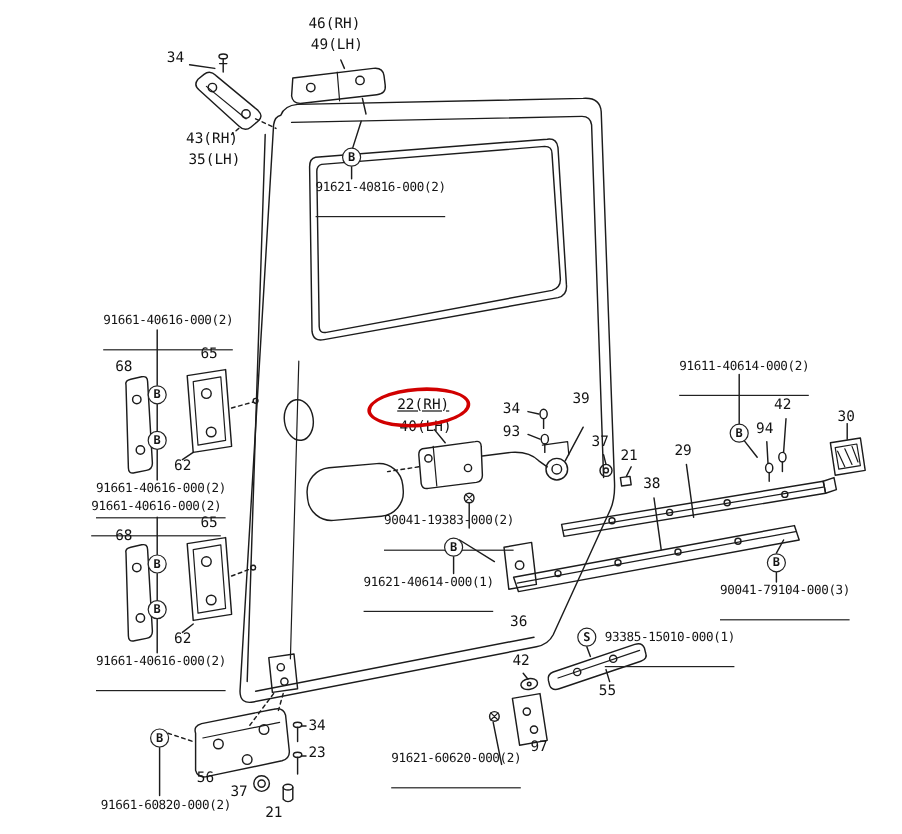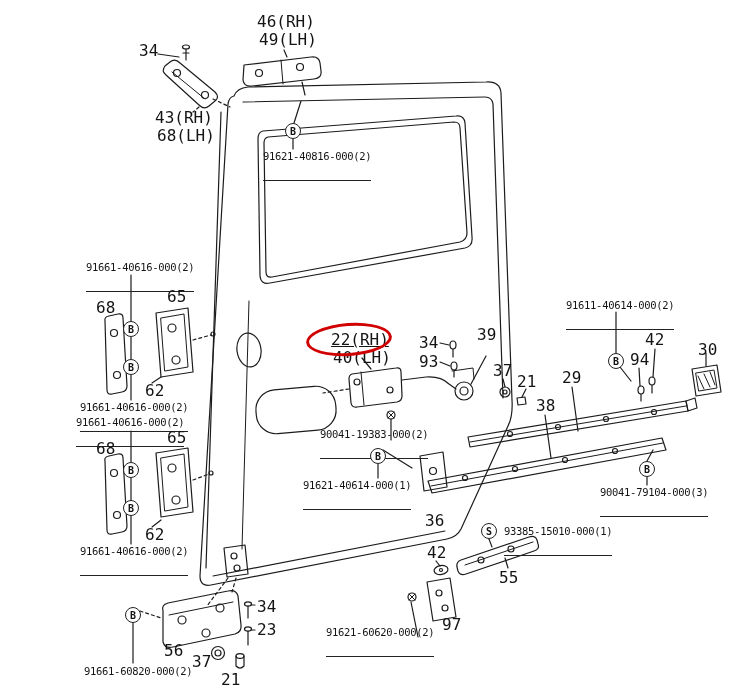--- a/index.html
+++ b/index.html
@@ -4,21 +4,21 @@
 <style>
   * { margin:0; padding:0; box-sizing:border-box; }
   html,body { background:#ffffff; }
   .stage {
     position:relative; width:752px; height:695px; background:#ffffff;
     font-family:"DejaVu Sans Mono","Liberation Mono",monospace;
     overflow:hidden; color:#111;
   }
   svg.art { position:absolute; left:0; top:0; }
   .lbl { position:absolute; white-space:nowrap; color:#141414; }
-  .lbl.num { font-size:16px; line-height:1.15; }
+  .lbl.num { font-size:12px; line-height:1.15; }
   .lbl.code { font-size:10.5px; line-height:1.2; border-bottom:1px solid #222; padding-bottom:17px; letter-spacing:-0.3px; }
   .fastener {
     position:absolute; width:16px; height:16px; border:1.3px solid #222;
     border-radius:50%; background:#fff; font-size:10px; font-weight:bold;
     display:flex; align-items:center; justify-content:center; color:#141414;
   }
   .highlight { position:absolute; border:3px solid #d10000; border-radius:50%; background:transparent; }
 </style>
 </head>
 <body>
@@ -202,21 +202,21 @@
       <path d="M140,611 L161,618" stroke-dasharray="3 3"></path>
       <path d="M133,623 L133,663"></path>
     </g>
   </svg>
 
   <div id="label-layer">
       <div class="lbl num" style="left: 139px; top: 42px;">34</div>
       <div class="lbl num" style="left: 257px; top: 13px;">46(RH)</div>
       <div class="lbl num" style="left: 259px; top: 31px;">49(LH)</div>
       <div class="lbl num" style="left: 155px; top: 109px; text-align: right;">43(RH)</div>
-      <div class="lbl num" style="left: 157px; top: 127px;">68(LH)</div>
+      <div class="lbl num" style="left: 157px; top: 127px;">35(LH)</div>
       <div class="lbl code" style="left: 263px; top: 150px;">91621-40816-000(2)</div>
       <div class="lbl code" style="left: 86px; top: 261px;">91661-40616-000(2)</div>
       <div class="lbl num" style="left: 96px; top: 299px;">68</div>
       <div class="lbl num" style="left: 167px; top: 288px;">65</div>
       <div class="lbl num" style="left: 145px; top: 382px;">62</div>
       <div class="lbl code" style="left: 80px; top: 401px;">91661-40616-000(2)</div>
       <div class="lbl code" style="left: 76px; top: 416px;">91661-40616-000(2)</div>
       <div class="lbl num" style="left: 167px; top: 429px;">65</div>
       <div class="lbl num" style="left: 96px; top: 440px;">68</div>
       <div class="lbl num" style="left: 145px; top: 526px;">62</div>

